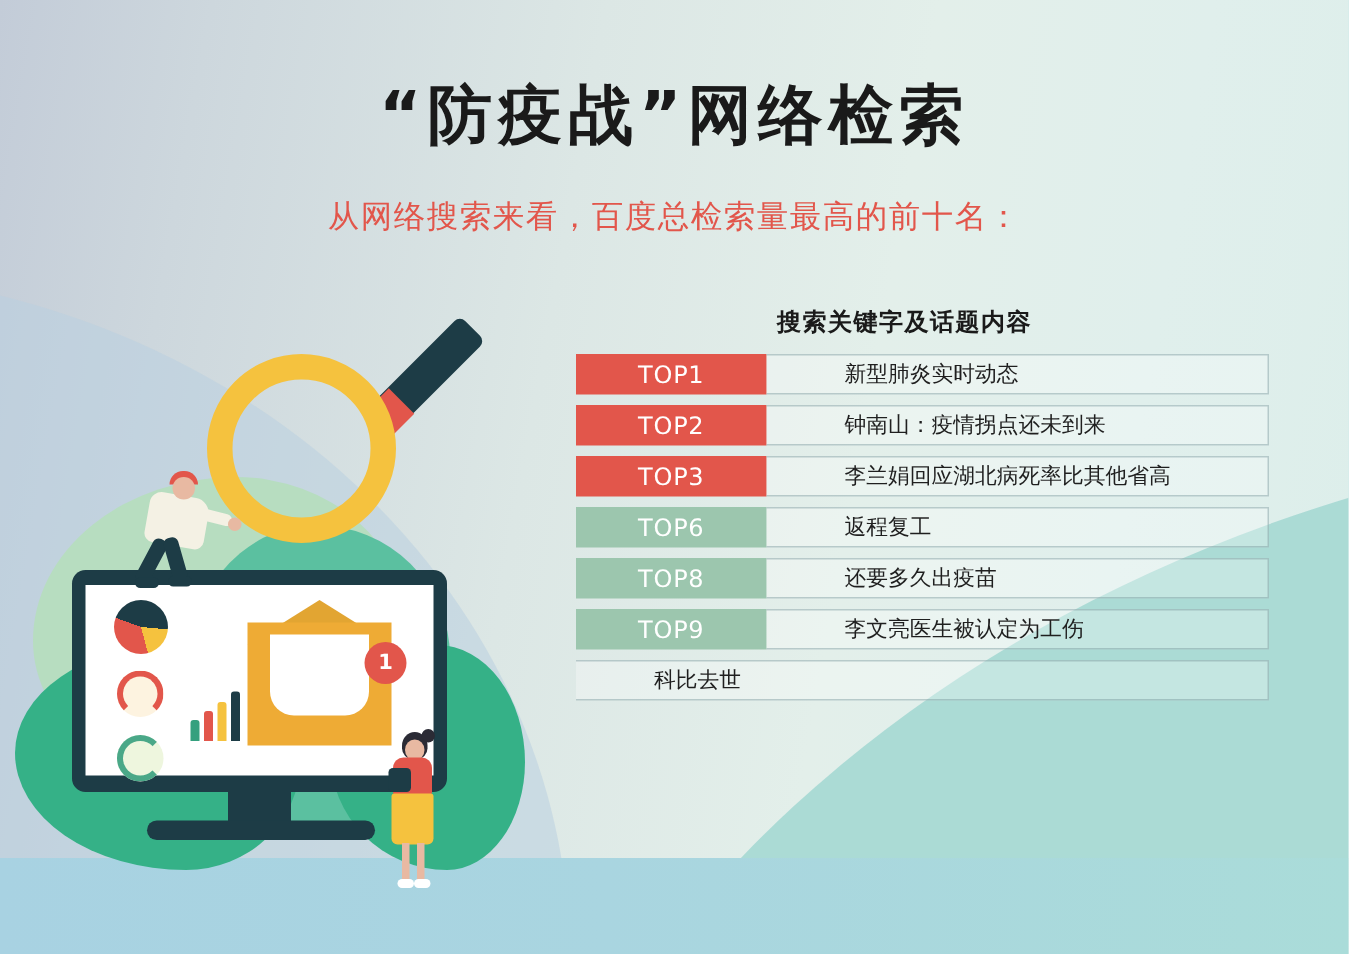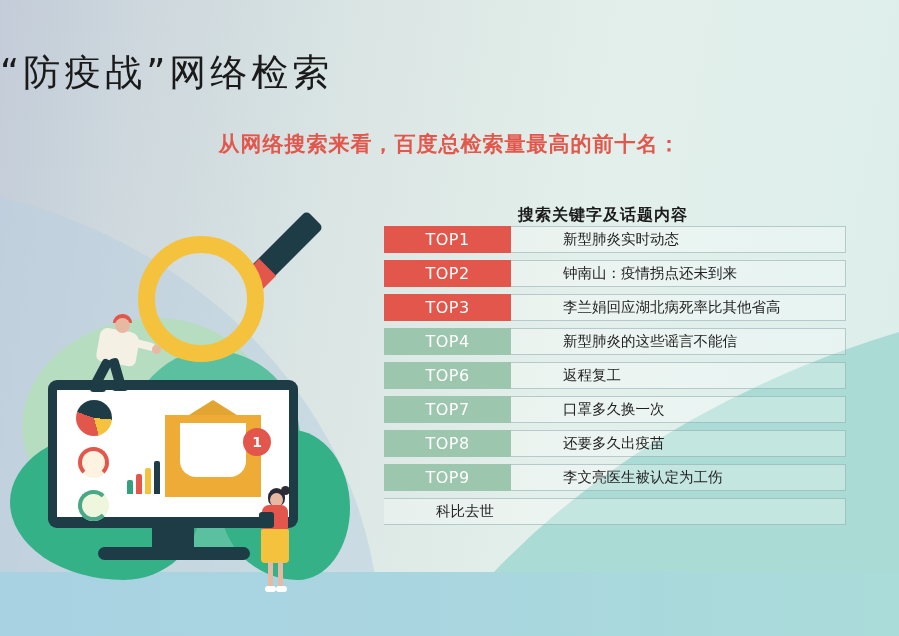--- a/index.html
+++ b/index.html
@@ -48,33 +48,34 @@
     background: #b9cfe0;
     opacity: .55;
     border-radius: 0 100% 0 0;
   }
 
   
   .title {
     position: absolute;
     top: 48px;
     left: 0; right: 0;
-    font-size: 37px;
-    font-weight: normal;
+    text-align: center;
+    font-size: 43px;
+    font-weight: bold;
     letter-spacing: 4px;
     color: #1a1a1a;
     white-space: nowrap;
   }
   .subtitle {
     position: absolute;
     top: 130px;
     left: 0; right: 0;
     text-align: center;
     font-size: 21px;
-    font-weight: bold;
+    font-weight: normal;
     letter-spacing: 1px;
     color: #e2564b;
     white-space: nowrap;
   }
 
   
   .illus { position: absolute; left: 0; top: 200px; width: 360px; height: 400px; }
 
   .blob-a {
     position: absolute; left: 22px; top: 118px; width: 250px; height: 210px;
@@ -212,21 +213,21 @@
   .w-shoe1{ position: absolute; left: 265px; top: 386px; width: 11px; height: 6px;
             background: #ffffff; border-radius: 3px; }
   .w-shoe2{ position: absolute; left: 276px; top: 386px; width: 11px; height: 6px;
             background: #ffffff; border-radius: 3px; }
 
   
   .table-wrap { position: absolute; left: 336px; top: 205px; width: 510px; }
 
   .table-header {
     font-size: 16px; font-weight: bold; color: #1a1a1a;
-    padding-left: 182px; letter-spacing: 1px;
+    padding-left: 182px; margin-bottom: 10px; letter-spacing: 1px;
     white-space: nowrap;
   }
 
   .row { position: relative; height: 27px; margin-bottom: 7px; display: flex; padding-left: 48px; }
 
   .rank {
     width: 127px; height: 27px; flex: 0 0 127px;
     display: flex; align-items: center; justify-content: center;
     color: #ffffff; font-size: 16px; font-weight: 500;
     letter-spacing: .5px;
@@ -318,32 +319,24 @@
         </div>
         <div class="row">
           <div class="rank red">TOP2</div>
           <div class="content">钟南山：疫情拐点还未到来</div>
         </div>
         <div class="row">
           <div class="rank red">TOP3</div>
           <div class="content">李兰娟回应湖北病死率比其他省高</div>
         </div>
         <div class="row">
-          <div class="rank green">TOP4</div>
-          <div class="content">新型肺炎的这些谣言不能信</div>
-        </div>
-        <div class="row">
           <div class="rank green">TOP6</div>
           <div class="content">返程复工</div>
         </div>
         <div class="row">
-          <div class="rank green">TOP7</div>
-          <div class="content">口罩多久换一次</div>
-        </div>
-        <div class="row">
           <div class="rank green">TOP8</div>
           <div class="content">还要多久出疫苗</div>
         </div>
         <div class="row">
           <div class="rank green">TOP9</div>
           <div class="content">李文亮医生被认定为工伤</div>
         </div>
         <div class="row">
           <div class="content">科比去世</div>
         </div>

